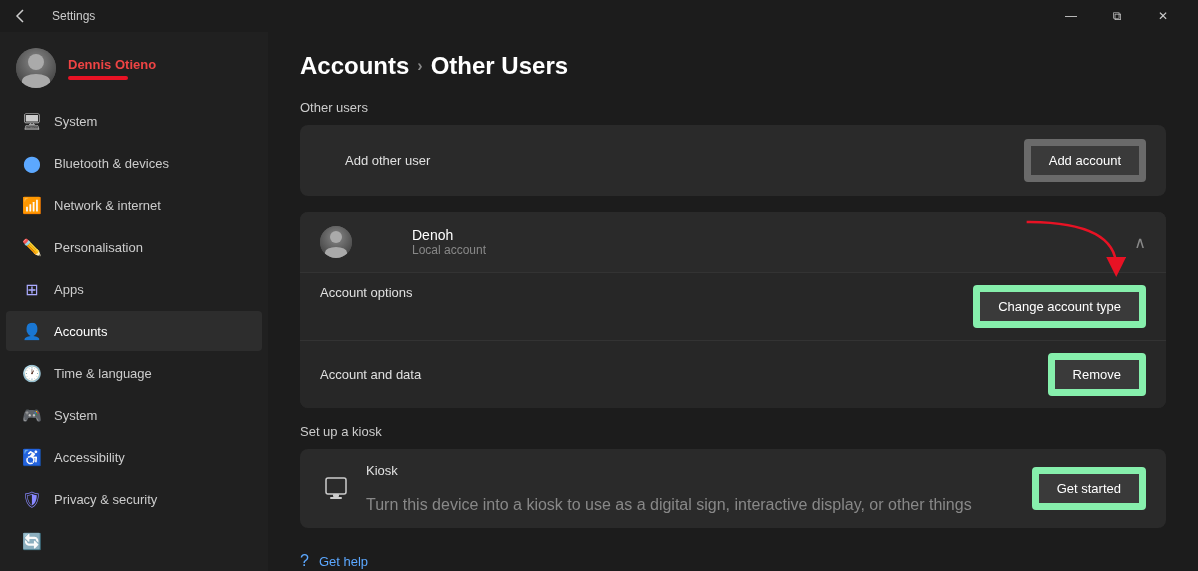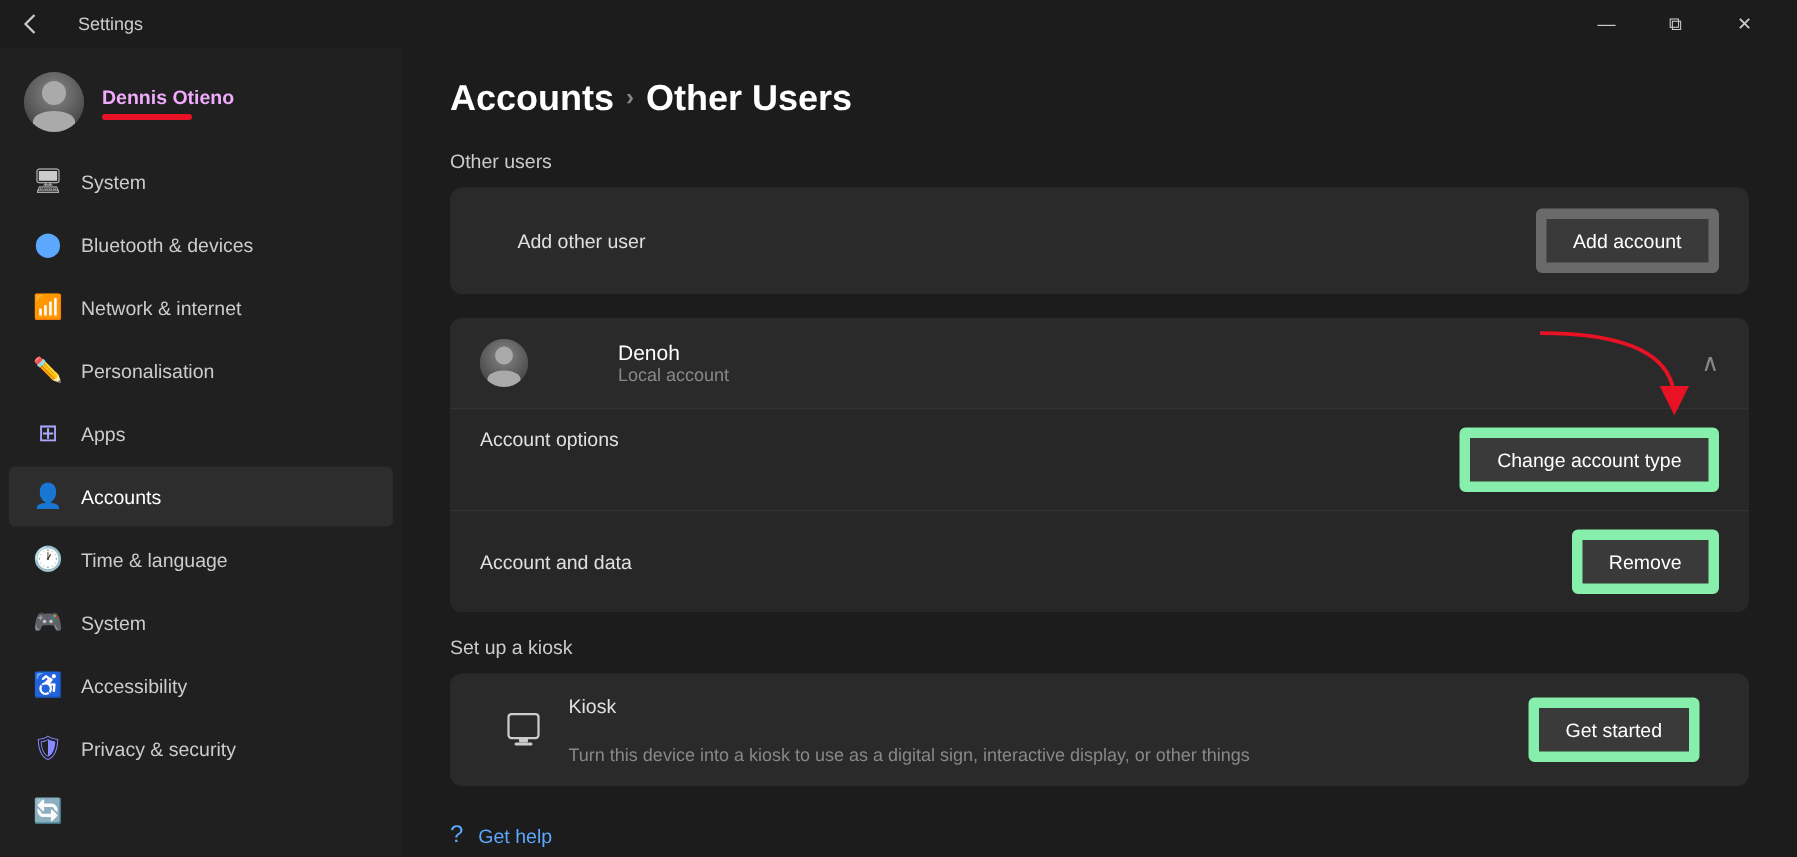--- a/index.html
+++ b/index.html
@@ -111,21 +111,21 @@
       position: absolute;
       bottom: 0;
       left: 50%;
       transform: translateX(-50%);
       width: 28px;
       height: 14px;
       border-radius: 50% 50% 0 0;
       background: #aaa;
     }
     .user-info { flex: 1; }
-    .user-name { font-size: 13px; font-weight: 600; color: #f0abfc; }
+    .user-name { font-size: 13px; font-weight: 600; color: #ef4444; }
     .user-bar {
       width: 60px;
       height: 4px;
       background: #e81224;
       border-radius: 2px;
       margin-top: 4px;
     }
 
     
     .search-box {
@@ -298,35 +298,35 @@
       padding: 12px 20px;
       background: #272727;
     }
     .account-and-data-label { flex: 1; font-size: 13px; color: #e0e0e0; }
 
     
     .kiosk-row {
       display: flex;
       align-items: center;
       gap: 14px;
-      padding: 14px 33px;
+      padding: 14px 20px;
     }
     .kiosk-icon {
       width: 32px;
       height: 32px;
       display: flex;
       align-items: center;
       justify-content: center;
       font-size: 20px;
       flex-shrink: 0;
       color: #ccc;
     }
     .kiosk-text { flex: 1; }
     .kiosk-title { font-size: 13px; color: #e0e0e0; }
-    .kiosk-sub { font-size: 12px; color: #888; margin-top: 18px; }
+    .kiosk-sub { font-size: 16px; color: #888; margin-top: 18px; }
 
     
     .link-row {
       display: flex;
       align-items: center;
       gap: 10px;
       padding: 8px 0;
       color: #5ca8ff;
       font-size: 13px;
       cursor: pointer;

